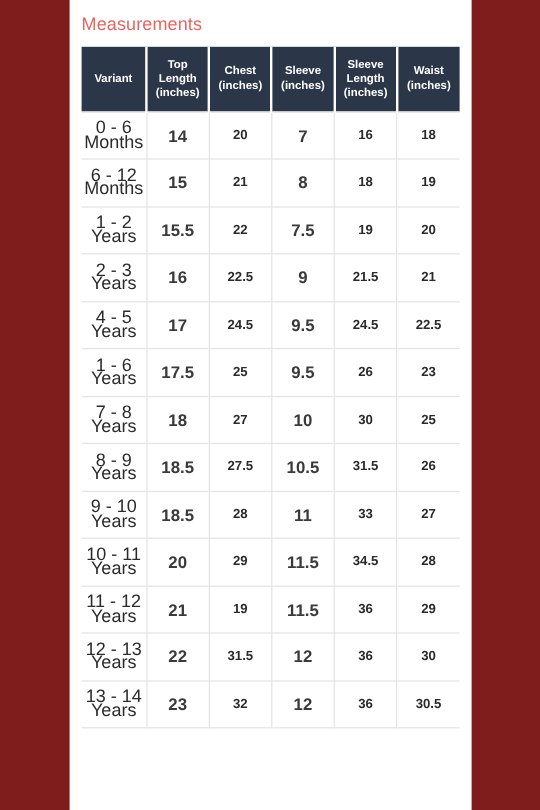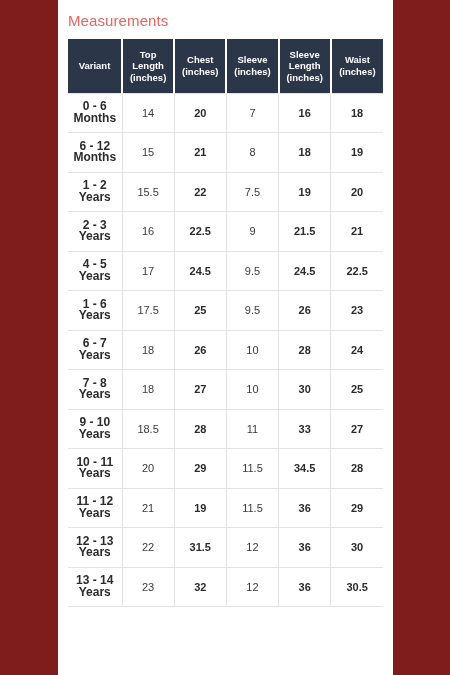--- a/index.html
+++ b/index.html
@@ -78,28 +78,28 @@
     box-sizing: border-box;
     background: #ffffff;
   }
   tbody tr td:first-child {
     border-left: none;
   }
   tbody tr td:last-child {
     border-right: none;
   }
   td.variant {
-    font-size: 12px;
-    font-weight: bold;
+    font-size: 15px;
+    font-weight: normal;
     line-height: 11.5px;
     color: #2b2b2b;
   }
   td.v-small {
-    font-size: 11px;
-    font-weight: normal;
+    font-size: 14px;
+    font-weight: bold;
     color: #3a3a3a;
   }
   td.v-big {
     font-size: 11px;
     font-weight: bold;
     color: #2b2b2b;
   }
 </style>
 </head>
 <body>
@@ -173,36 +173,36 @@
               </tr>
               <tr>
                 <td class="variant"><span>1 - 6</span><br><span>Years</span></td>
                 <td class="v-small">17.5</td>
                 <td class="v-big">25</td>
                 <td class="v-small">9.5</td>
                 <td class="v-big">26</td>
                 <td class="v-big">23</td>
               </tr>
               <tr>
-                <td class="variant"><span>6 - 7</span><br><span>Years</span></td>
-                <td class="v-small">18</td>
-                <td class="v-big">26</td>
-                <td class="v-small">10</td>
-                <td class="v-big">28</td>
-                <td class="v-big">24</td>
-              </tr>
-              <tr>
                 <td class="variant"><span>7 - 8</span><br><span>Years</span></td>
                 <td class="v-small">18</td>
                 <td class="v-big">27</td>
                 <td class="v-small">10</td>
                 <td class="v-big">30</td>
                 <td class="v-big">25</td>
               </tr>
               <tr>
+                <td class="variant"><span>8 - 9</span><br><span>Years</span></td>
+                <td class="v-small">18.5</td>
+                <td class="v-big">27.5</td>
+                <td class="v-small">10.5</td>
+                <td class="v-big">31.5</td>
+                <td class="v-big">26</td>
+              </tr>
+              <tr>
                 <td class="variant"><span>9 - 10</span><br><span>Years</span></td>
                 <td class="v-small">18.5</td>
                 <td class="v-big">28</td>
                 <td class="v-small">11</td>
                 <td class="v-big">33</td>
                 <td class="v-big">27</td>
               </tr>
               <tr>
                 <td class="variant"><span>10 - 11</span><br><span>Years</span></td>
                 <td class="v-small">20</td>

